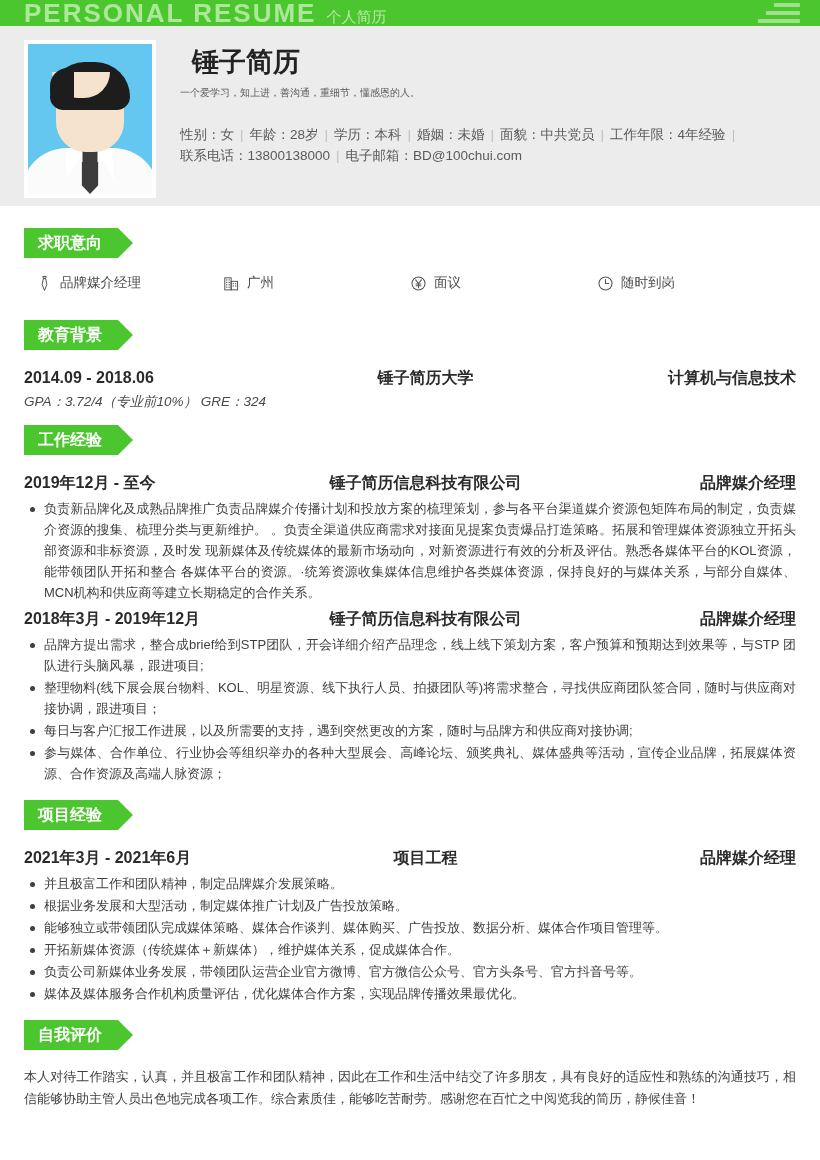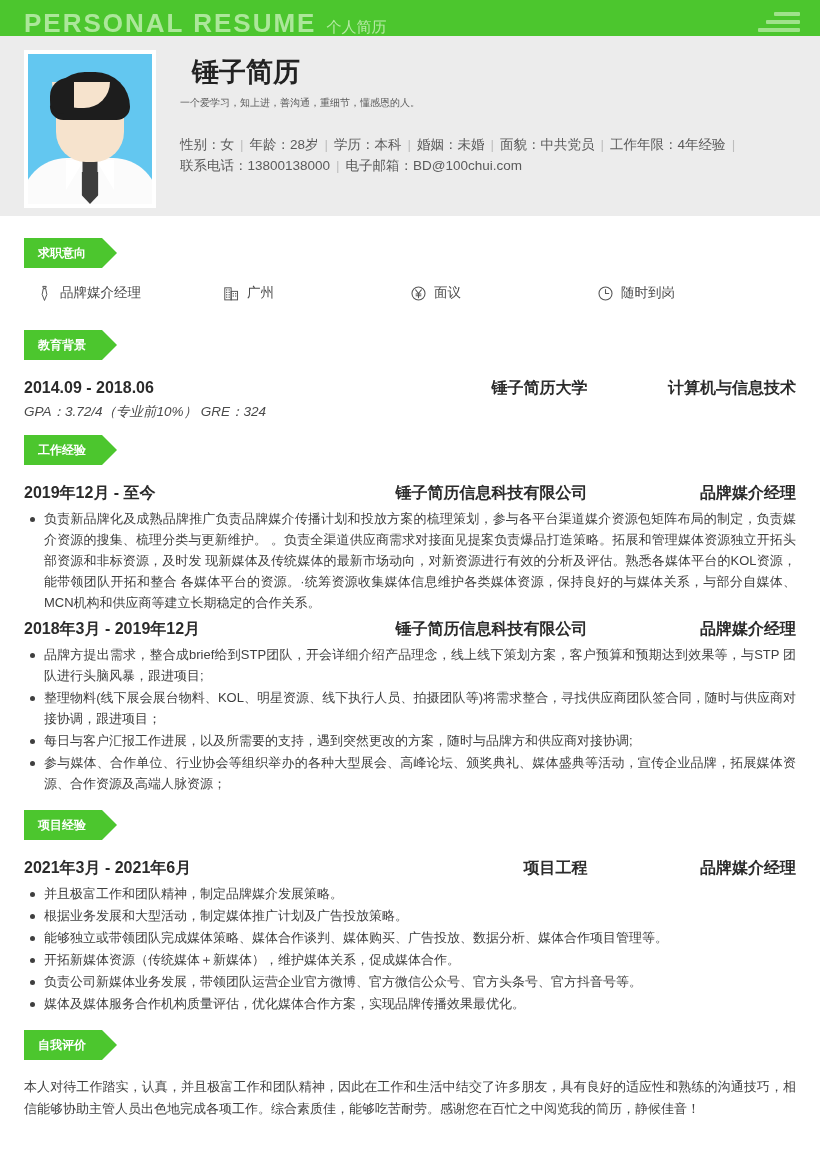--- a/index.html
+++ b/index.html
@@ -16,24 +16,24 @@
   .page {
     position: relative;
     width: 820px;
     height: 1160px;
     background: #ffffff;
   }
 
   
   .topbar {
     position: relative;
-    height: 36px;
+    height: 26px;
     background: #4CC62E;
     display: flex;
-    align-items: flex-end;
+    align-items: center;
     padding: 0 18px 0 24px;
   }
   .brand {
     display: flex;
     align-items: baseline;
     gap: 10px;
     flex: 1;
   }
   .brand-en {
     font-size: 26px;
@@ -158,21 +158,21 @@
   .body-wrap { padding: 12px 24px 0 24px; }
 
   .sec { margin-bottom: 2px; }
 
   .sec-banner {
     position: relative;
     display: inline-block;
     height: 30px;
     background: #4CC62E;
     color: #fff;
-    font-size: 12px;
+    font-size: 16px;
     font-weight: bold;
     line-height: 30px;
     padding: 0 16px 0 14px;
     margin: 10px 0 12px 0;
   }
   .sec-banner::after {
     content: "";
     position: absolute;
     right: -15px; top: 0;
     width: 0; height: 0;
@@ -200,21 +200,21 @@
   
   .entry-head {
     display: flex;
     align-items: baseline;
     font-size: 16px;
     font-weight: bold;
     color: #2B2B2B;
     margin: 6px 0 4px 0;
   }
   .eh-date { width: 31%; }
-  .eh-org  { width: 42%; text-align: right; }
+  .eh-org  { width: 42%; text-align: center; }
   .eh-role { width: 27%; text-align: right; }
 
   .sub-line {
     font-size: 13.5px;
     color: #4A4A4A;
     margin: 2px 0 4px 0;
     font-style: italic;
   }
 
   ul.bullets {

